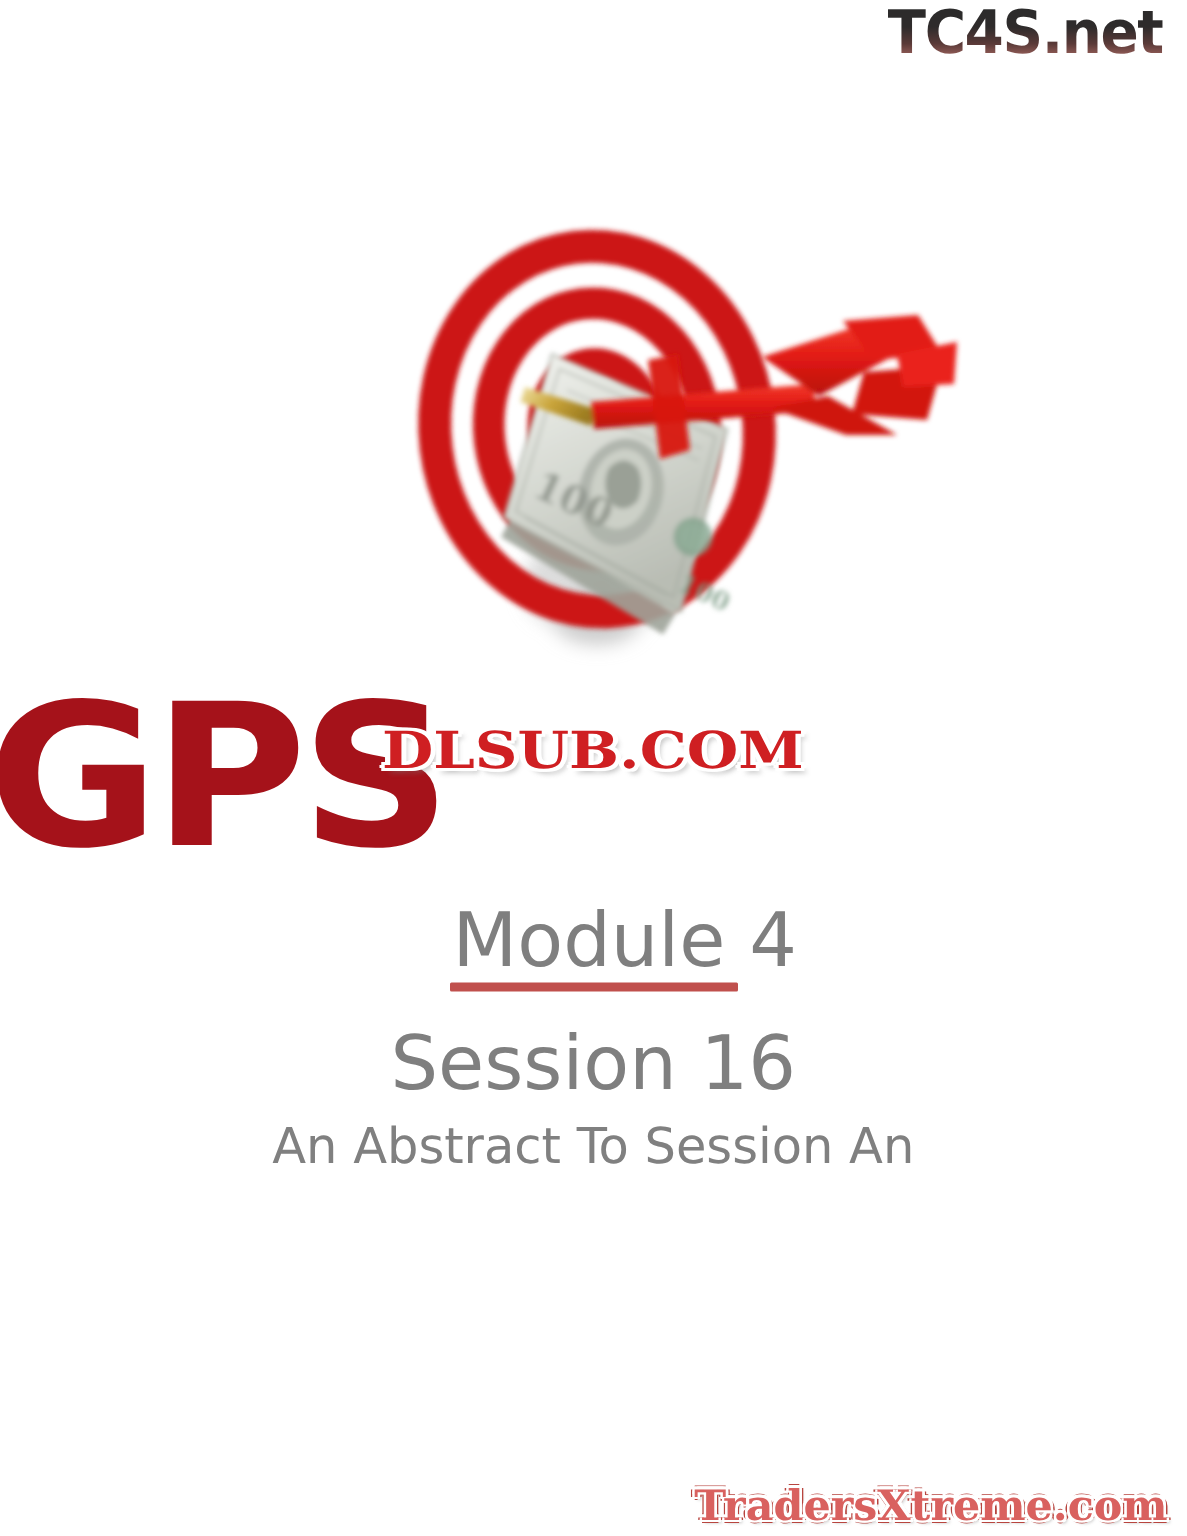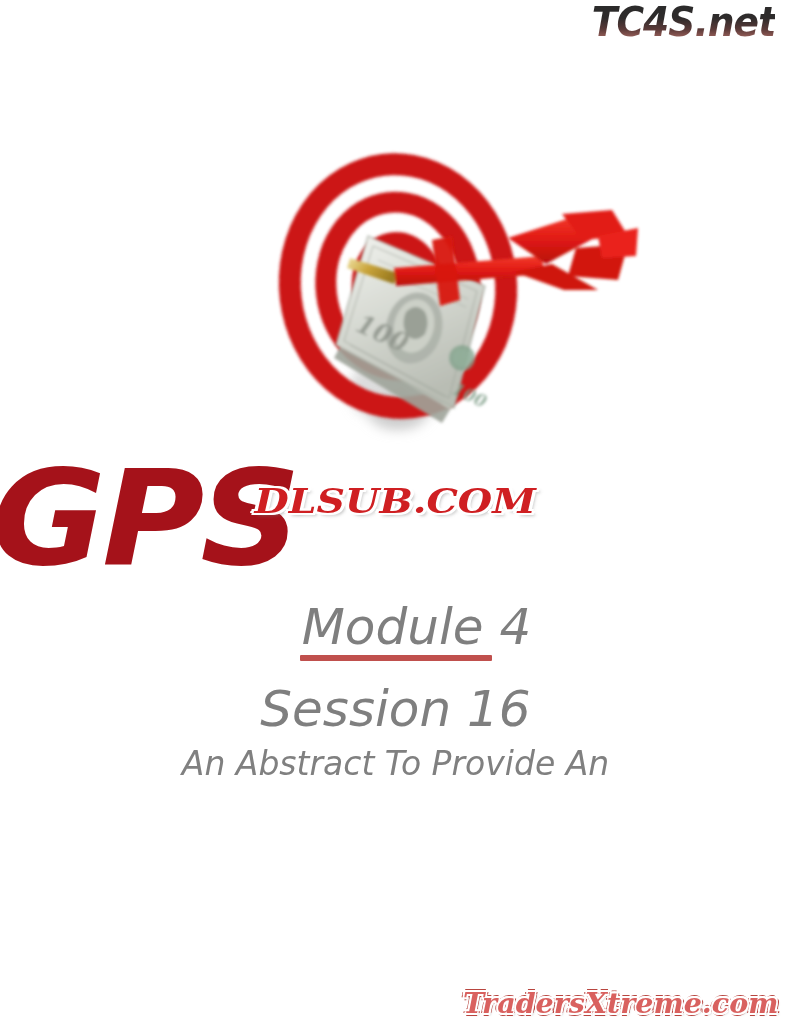--- a/index.html
+++ b/index.html
@@ -13,21 +13,20 @@
     position: relative;
     overflow: hidden;
     font-family: "Liberation Sans", sans-serif;
     -webkit-font-smoothing: antialiased;
   }
 
   .page {
     position: absolute;
     inset: 0;
     background: #ffffff;
-    font-style: italic;
   }
 
   
   .brand-top {
     position: absolute;
     top: 2px;
     right: 16px;
     font-family: "DejaVu Sans", sans-serif;
     font-weight: bold;
     font-size: 40px;
@@ -261,19 +260,19 @@
 
   <div class="watermark">
     <span class="watermark-text">DLSUB.COM</span>
   </div>
 
   <div class="titles">
     <div class="module-line">Module 4</div>
     <div class="rule"></div>
     <div class="session-line">Session 16</div>
     <div class="subtitle">
-      <div>An Abstract To Provide An</div>
+      <div>An Abstract To Session An</div>
     </div>
   </div>
 
   <div class="brand-bottom">TradersXtreme.com</div>
 
 </div>
 
 </body></html>

